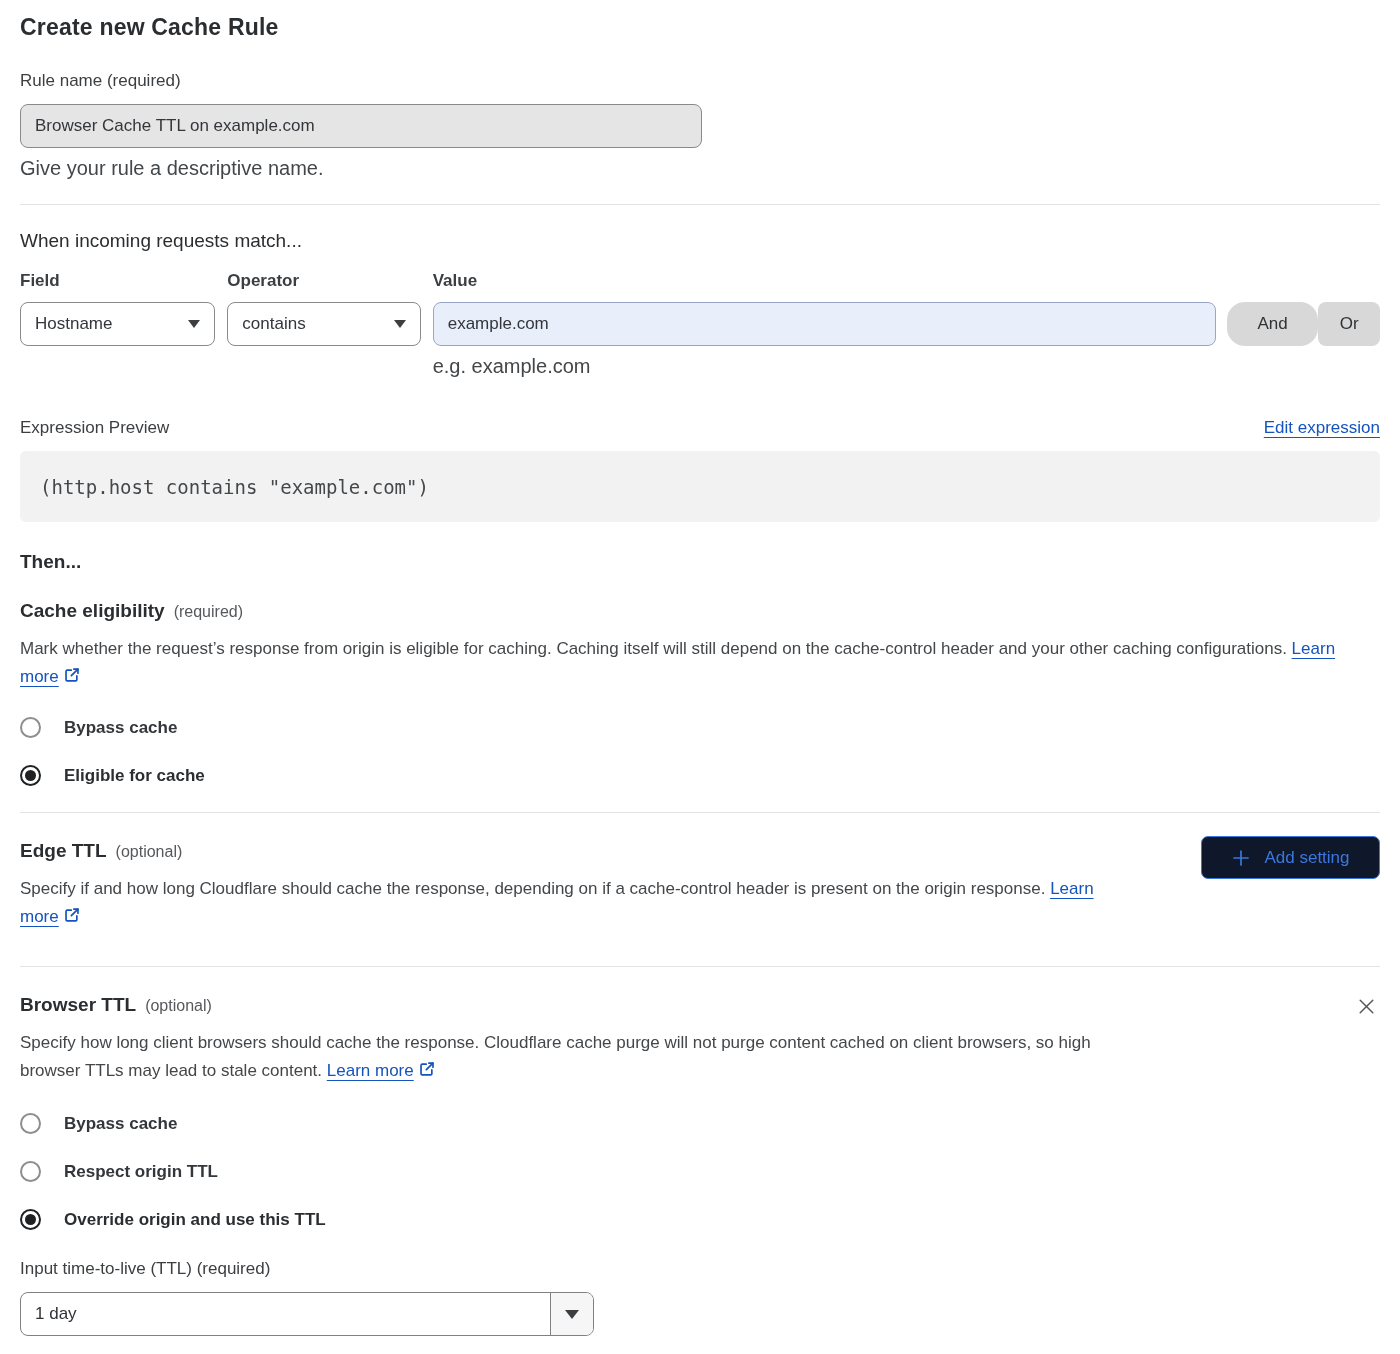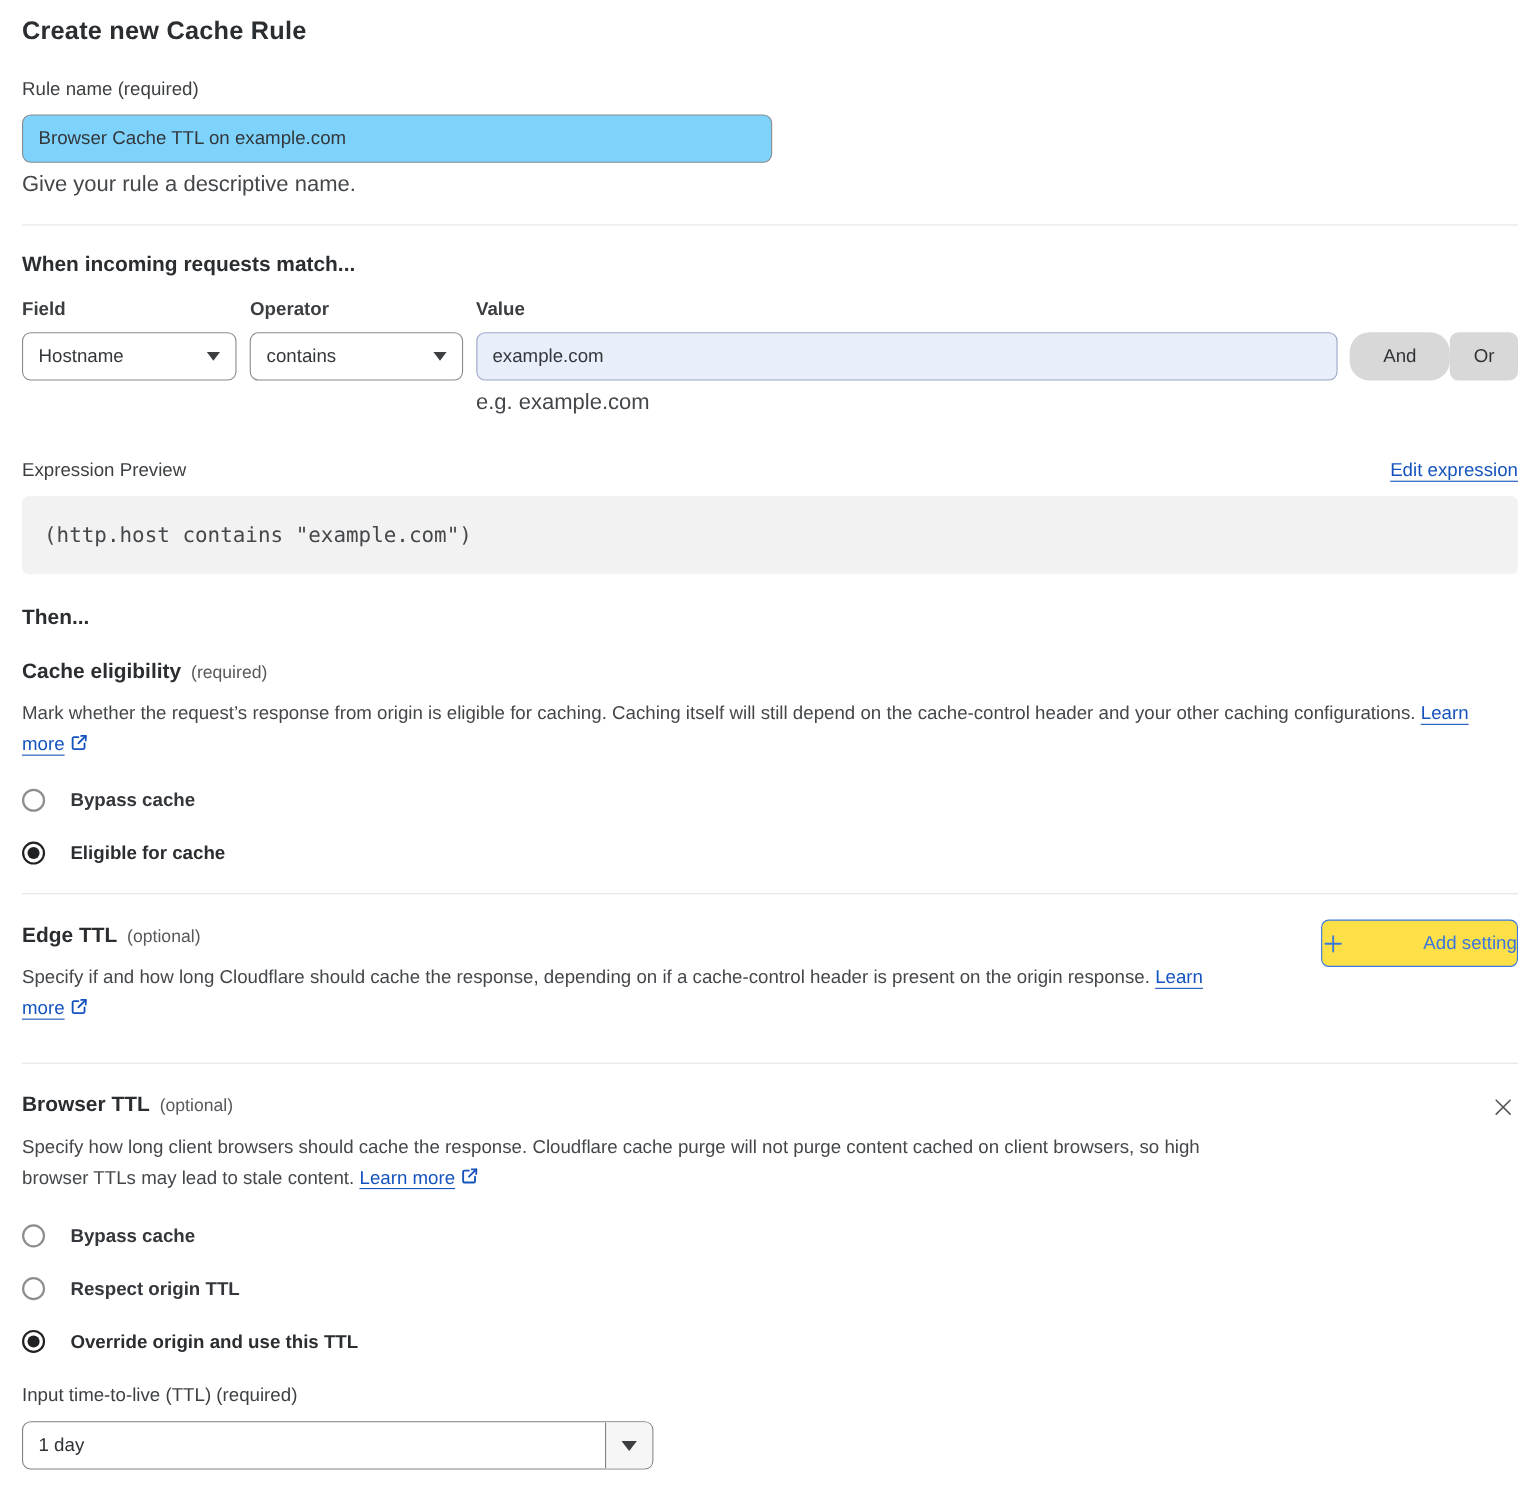--- a/index.html
+++ b/index.html
@@ -13,28 +13,28 @@
   .page { padding: 14px 20px 0 20px; position: relative; }
 
   .page-title { font-size: 23px; font-weight: bold; color: #2b2e31; letter-spacing: .2px; }
 
   .field-label { font-size: 17px; color: #3c3f42; }
   .helper-text { font-size: 20px; color: #44474a; margin-top: 9px; }
 
   .text-input {
     display: block; height: 44px; border: 1px solid #8a8a8a; border-radius: 8px;
     font-family: "Liberation Sans", sans-serif; font-size: 17px; color: #33363a;
-    padding: 0 14px; outline: none; background: #7dd3fc; width: 682px;
+    padding: 0 14px; outline: none; background: #e5e5e5; width: 682px;
   }
   .rule-name-block { margin-top: 30px; }
   .rule-name-block .text-input { margin-top: 13px; }
 
   .divider { border: none; border-top: 1px solid #e3e3e3; margin-top: 24px; }
 
-  .match-heading { margin-top: 25px; font-size: 19px; font-weight: bold; color: #2b2e31; }
+  .match-heading { margin-top: 25px; font-size: 19px; font-weight: normal; color: #2b2e31; }
 
   .match-row { display: flex; margin-top: 19px; align-items: flex-start; }
   .match-col .field-label { display: block; margin-bottom: 11px; font-weight: bold; }
   .select-box {
     height: 44px; border: 1px solid #8a8a8a; border-radius: 8px; background: #fff;
     display: flex; align-items: center; justify-content: space-between;
     padding: 0 14px; font-size: 17px; color: #33363a; cursor: pointer;
   }
   .caret { width: 0; height: 0; border-left: 6px solid transparent; border-right: 6px solid transparent; border-top: 8px solid #3c3f42; }
   .col-field { width: 200px; margin-right: 12px; }
@@ -78,24 +78,24 @@
     display: flex; align-items: center; justify-content: center;
   }
   .radio-row.checked .radio-circle { border-color: #1f2123; }
   .radio-dot { width: 11px; height: 11px; border-radius: 50%; background: transparent; }
   .radio-row.checked .radio-dot { background: #1f2123; }
   .radio-label { margin-left: 23px; font-size: 17px; color: #33363a; font-weight: bold; }
   .radio-row.checked .radio-label { font-weight: bold; color: #2b2e31; }
 
   .add-setting-btn {
     position: absolute; top: -4px; right: 0;
-    width: 179px; height: 43px; background: #fde047;
+    width: 179px; height: 43px; background: #0f172a;
     border: 1px solid #3b77dc; border-radius: 7px; color: #3b77dc;
     font-family: "Liberation Sans", sans-serif; font-size: 17px;
-    display: flex; align-items: center; justify-content: space-between; gap: 13px; cursor: pointer;
+    display: flex; align-items: center; justify-content: center; gap: 13px; cursor: pointer;
   }
   .close-btn {
     position: absolute; top: 0; right: 2px; width: 24px; height: 24px;
     background: none; border: none; cursor: pointer; padding: 0;
     display: flex; align-items: center; justify-content: center;
   }
 
   .ttl-input-block { margin-top: 29px; }
   .ttl-select {
     margin-top: 13px; width: 574px; height: 44px;

